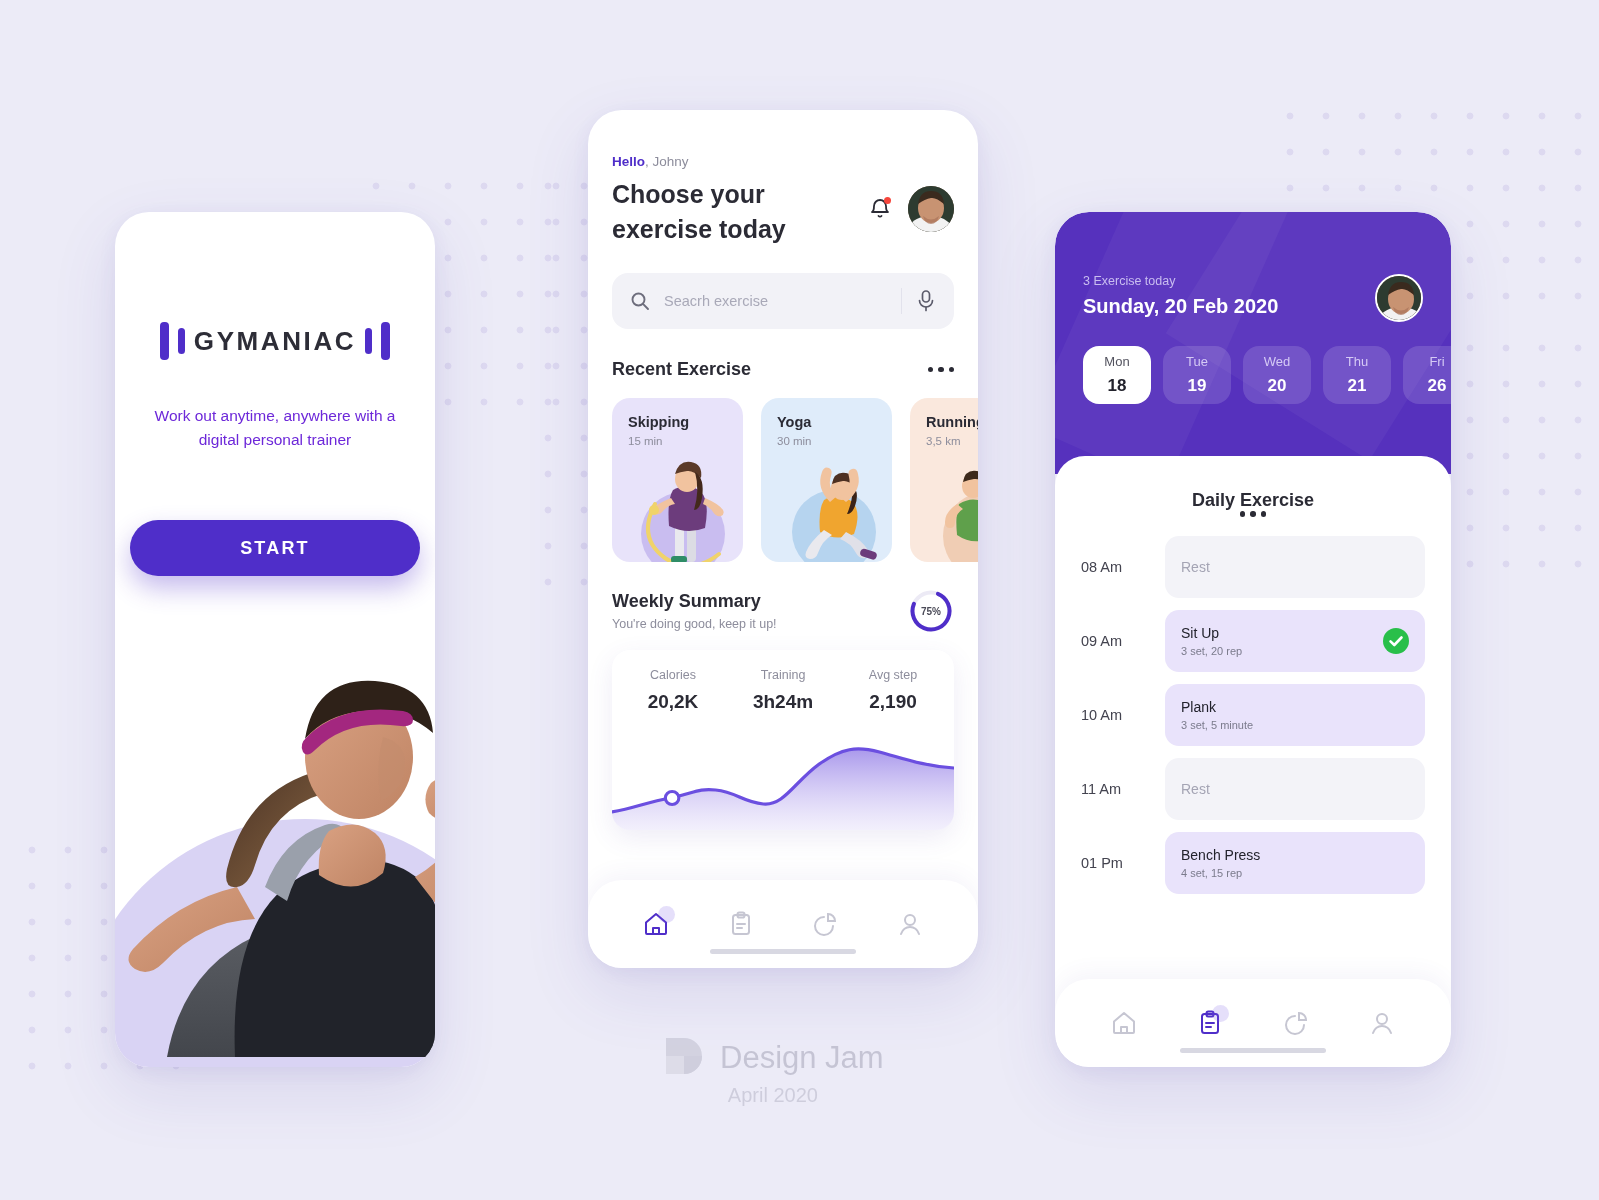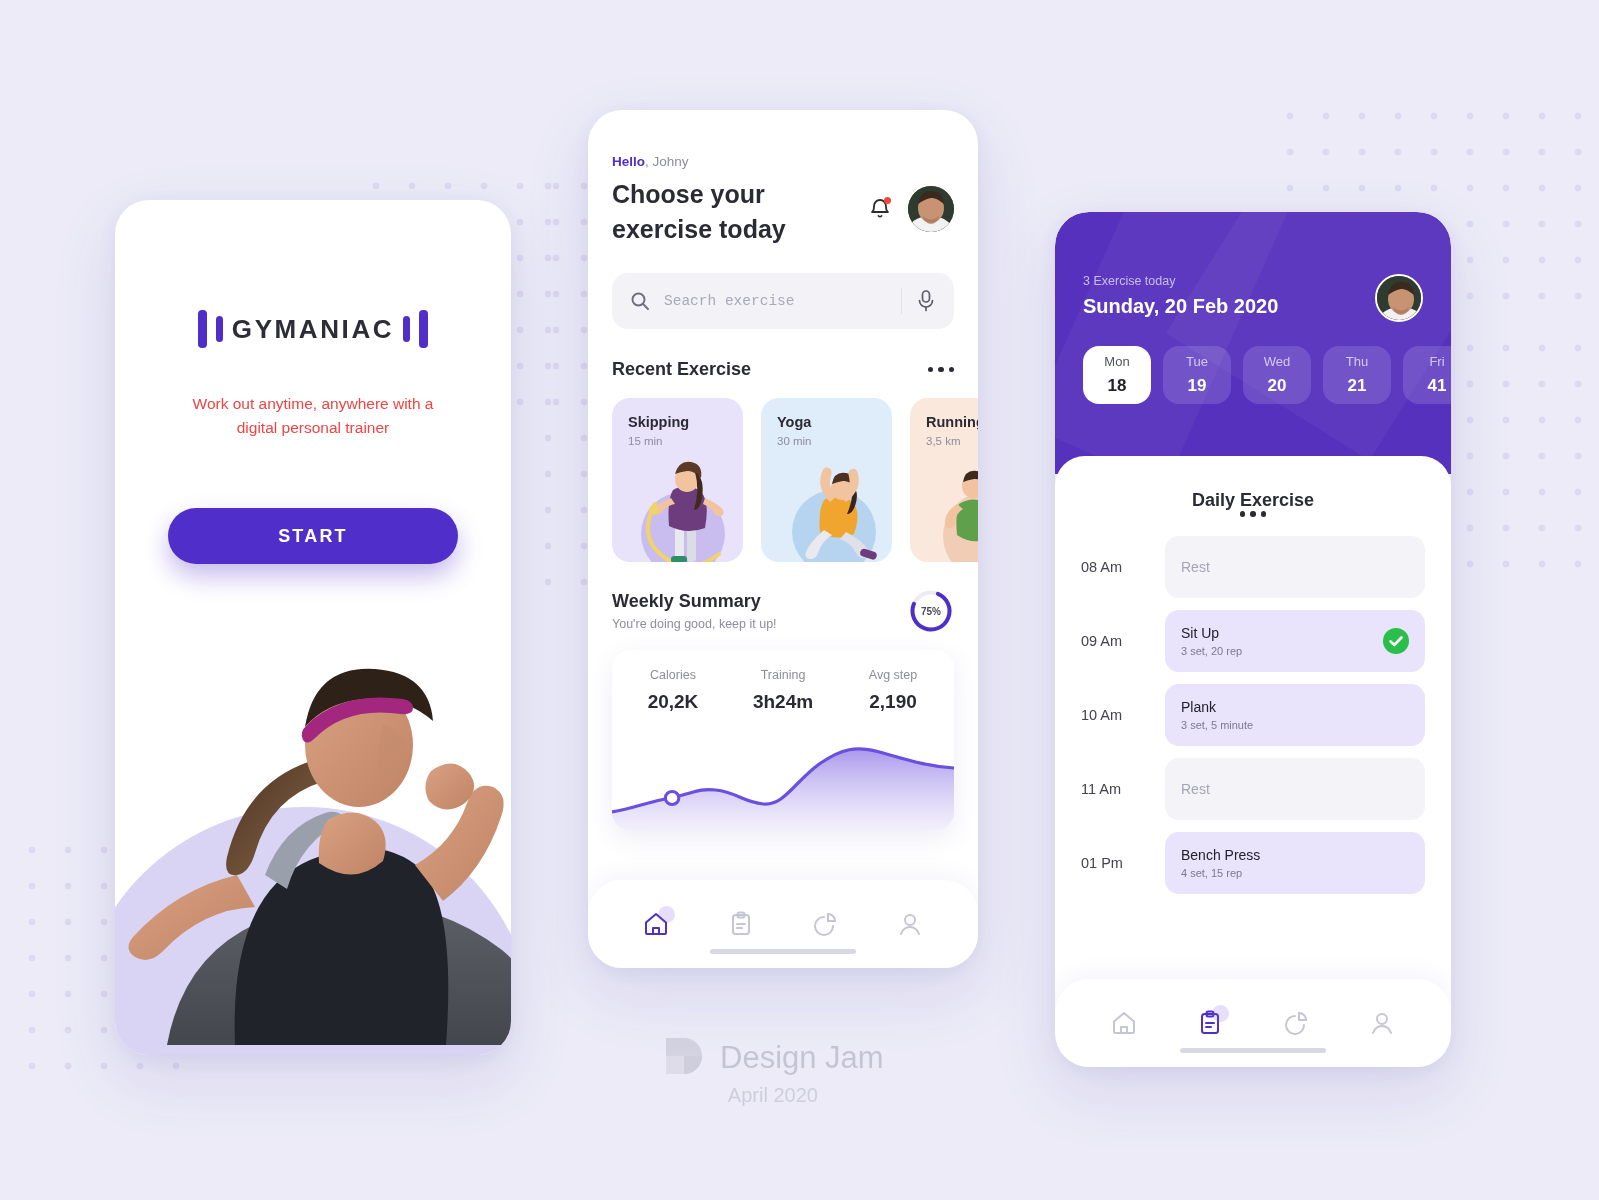--- a/index.html
+++ b/index.html
@@ -18,31 +18,31 @@
   .dots.d-tr2{ left:1272px; top:330px; width:330px; height:250px; }
   .dots.d-mid{ left:358px; top:168px; width:250px; height:250px; }
   .dots.d-mid2{ left:530px; top:168px; width:90px; height:440px; }
   .dots.d-left{ left:14px; top:832px; width:182px; height:240px; }
 
   
   .phone{ position:absolute; background:#fff; border-radius:34px; z-index:3;
           box-shadow:0 24px 64px rgba(88,70,170,.13), 0 4px 18px rgba(88,70,170,.07); }
 
   
-  #phone1{ left:115px; top:200px; width:396px; height:855px; overflow:hidden; }
+  #phone1{ left:115px; top:212px; width:320px; height:855px; overflow:hidden; }
   .p1-blob{ position:absolute; width:460px; height:460px; border-radius:50%;
             background:#d9d3f4; left:-40px; bottom:-212px; }
   .p1-top{ position:relative; z-index:2; padding-top:110px; text-align:center; }
   .logo-row{ display:flex; align-items:center; justify-content:center; gap:9px; }
   .bar{ background:#4f2ec9; border-radius:4px; }
   .bar.tall{ width:9px; height:38px; }
   .bar.short{ width:7px; height:26px; }
   .logo-txt{ font-size:26px; font-weight:700; letter-spacing:2.6px; color:#2d2d37; }
   .p1-sub{ margin:44px auto 0; width:270px; font-size:15.5px; line-height:24px;
-           color:#ef4444; }
+           color:#6d28d9; }
   .start-btn{ margin:68px auto 0; width:290px; height:56px; border:none; cursor:pointer;
               border-radius:28px; background:#4f2ec9; color:#fff; font-size:18px;
               font-weight:700; letter-spacing:2.2px; font-family:"Liberation Sans",sans-serif;
               box-shadow:0 12px 26px rgba(79,46,201,.33); }
   
   .p1-photo{ position:absolute; left:0; bottom:0; width:396px; height:480px; z-index:3;
              overflow:hidden; }
 
   
   #phone2{ left:588px; top:110px; width:390px; height:858px; overflow:hidden;
@@ -55,21 +55,21 @@
   .p2-actions{ display:flex; align-items:center; gap:16px; padding-top:9px; }
   .bell{ position:relative; width:24px; height:24px; cursor:pointer; }
   .bell-dot{ position:absolute; right:1px; top:0; width:7px; height:7px; border-radius:50%;
              background:#f6463c; }
   .avatar{ width:46px; height:46px; border-radius:50%; overflow:hidden; cursor:pointer;
            background:#7b5a46; position:relative; flex:0 0 auto; }
   .searchbar{ margin-top:26px; height:56px; background:#f2f2f7; border-radius:16px;
               display:flex; align-items:center; padding:0 18px; }
   .searchbar .mag{ width:20px; height:20px; flex:0 0 auto; }
   .search-input{ flex:1; border:none; outline:none; background:transparent; margin-left:14px;
-                 font-size:14.5px; color:#4c1d95; font-family:Liberation Mono, monospace; }
+                 font-size:14.5px; color:#4c1d95; font-family:Liberation Sans, sans-serif; }
   .search-input::placeholder{ color:#a9a9b8; }
   .sep{ width:1px; height:26px; background:#e2e2ec; margin:0 14px; }
   .mic{ width:20px; height:24px; cursor:pointer; }
   .sec-head{ display:flex; align-items:center; justify-content:space-between; margin-top:30px; }
   .sec-title{ font-size:18px; font-weight:700; color:#2b2b35; }
   .dots3{ display:flex; gap:5px; cursor:pointer; }
   .dots3 i{ width:5.5px; height:5.5px; border-radius:50%; background:#2b2b35; display:block; }
   .cards{ display:flex; gap:18px; margin-top:18px; }
   .ex-card{ flex:0 0 131px; height:164px; border-radius:18px; padding:16px 0 0 16px;
             position:relative; overflow:hidden; cursor:pointer; }
@@ -430,21 +430,21 @@
       <div class="day">
         <span class="dn">Wed</span>
         <span class="dd">20</span>
       </div>
       <div class="day">
         <span class="dn">Thu</span>
         <span class="dd">21</span>
       </div>
       <div class="day">
         <span class="dn">Fri</span>
-        <span class="dd">41</span>
+        <span class="dd">26</span>
       </div>
     </div>
   </div>
 
   <div class="p3-avatar">
     <svg viewBox="0 0 48 48" width="48" height="48">
       <rect width="48" height="48" fill="#2d3b30"></rect>
       <path d="M-2 48 q7-17 26-17 q19 0 26 17 z" fill="#f2f2f2"></path>
       <ellipse cx="24" cy="23" rx="13" ry="15" fill="#c89372"></ellipse>
       <path d="M11 19 q2-13 13-13 q12 0 13 13 q-8-7-13-6 q-6 1-13 6z" fill="#3a2a1e"></path>

